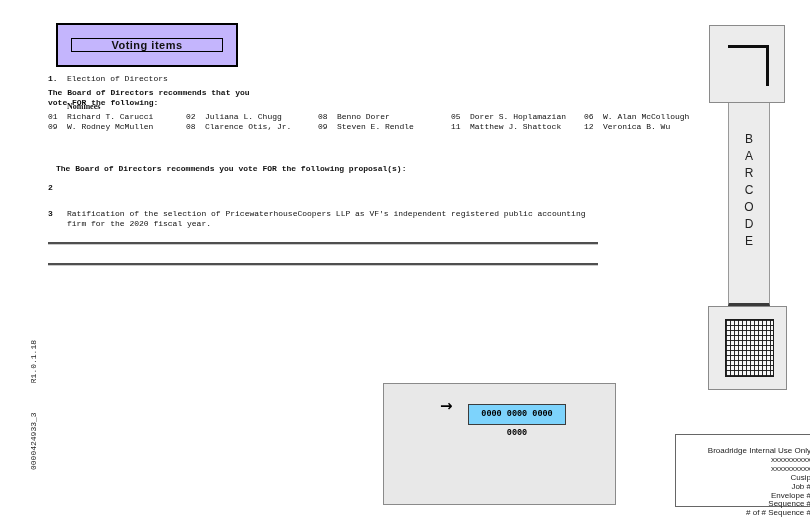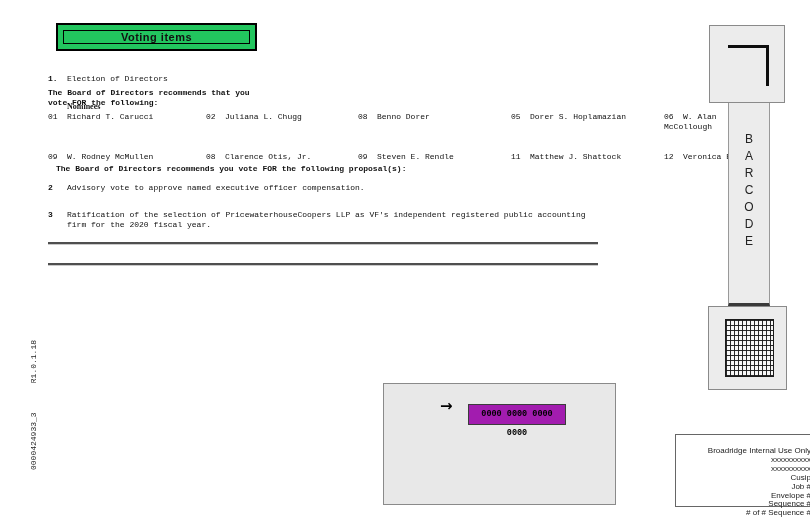--- a/index.html
+++ b/index.html
@@ -12,35 +12,35 @@
   .abs { position:absolute; }
 
   
   .side-code {
     position:absolute; left:-31px; top:400px; width:130px; height:10px;
     transform:rotate(-90deg); font-size:8px; white-space:nowrap; color:#222;
     display:flex; justify-content:space-between;
   }
 
   
-  .voting-box { position:absolute; left:56px; top:23px; width:201px; border:2px solid #000; padding:5px; background:#22c55e; }
+  .voting-box { position:absolute; left:56px; top:23px; width:182px; border:2px solid #000; padding:13px; background:#c4b5fd; }
   .voting-box-inner {
     border:1px solid #000; text-align:center; font-family:"Liberation Sans","DejaVu Sans",sans-serif;
     font-weight:bold; font-size:11px; line-height:12px; letter-spacing:.5px;
   }
 
   .bold { font-weight:bold; }
   .pre { white-space:pre-line;margin-top:44px; }
   .lh10 { line-height:10px; }
 
   .num-col { display:inline-block; width:19px; font-weight:bold; vertical-align:top; }
 
   #nominee-grid {
     position:absolute; left:48px; top:112px; width:710px;
-    display:grid; grid-template-columns:138px 132px 133px 133px auto; line-height:10px;gap:20px;
+    display:grid; grid-template-columns:138px 132px 133px 133px auto; line-height:10px;
   }
   .nominee .nnum { display:inline-block; width:19px; }
 
   #proposals { position:absolute; left:48px; top:183px; display:flex; flex-direction:column; gap:17px; }
   .proposal { display:flex; }
   .proposal .pnum { width:19px; flex-shrink:0; font-weight:bold; }
   .proposal .ptxt { white-space:pre-line; line-height:10px; }
 
   .rule { position:absolute; left:48px; width:550px; height:0; border-top:2px solid #4f4f4f; box-shadow:0 1px 0 #c9c9c9; }
 
@@ -64,21 +64,21 @@
     border:1px solid #1c1c1c; background-color:#f7f7f7;
     background-image:
       repeating-linear-gradient(to right, rgba(25,25,25,.92) 0 1px, transparent 1px 4px),
       repeating-linear-gradient(to bottom, rgba(25,25,25,.92) 0 1px, transparent 1px 5px);
   }
 
   
   .control-panel { position:absolute; left:383px; top:383px; width:233px; height:122px; background:#e8e8e8; border:1px solid #8a8a8a; }
   .control-arrow { position:absolute; left:56px; top:13px; font-family:"DejaVu Sans",sans-serif; font-size:15px; font-weight:bold; color:#000; }
   .control-number {
-    position:absolute; left:84px; top:20px; width:98px; height:21px; background:#a21caf; border:1px solid #3c3c3c;
+    position:absolute; left:84px; top:20px; width:98px; height:21px; background:#7dd3fc; border:1px solid #3c3c3c;
     text-align:center; line-height:19px; font-weight:bold; font-size:8.5px; letter-spacing:0; color:#000;
   }
 
   
   .broadridge-box {
     position:absolute; left:645px; top:434px; width:141px; height:73px; border:1px solid #666; background:#fff;
     font-family:"Liberation Sans","DejaVu Sans",sans-serif; font-size:8px; line-height:8.9px;
     text-align:right; padding:12px 4px; color:#222;margin-left:30px;
   }
 </style>
@@ -136,21 +136,20 @@
       <div class="nominee">
       <span class="nnum">12</span><span>Veronica B. Wu</span>
     </div>
     </div>
 
   <div class="abs bold lh10" style="left:48px; top:164px;margin-left:8px;">The Board of Directors recommends you vote FOR the following proposal(s):</div>
 
   <div id="proposals">
       <div class="proposal">
       <span class="pnum">2</span>
-      <span class="ptxt">Advisory vote to approve named executive officer compensation.</span>
     </div>
       <div class="proposal">
       <span class="pnum">3</span>
       <span class="ptxt">Ratification of the selection of PricewaterhouseCoopers LLP as VF's independent registered public accounting
 firm for the 2020 fiscal year.</span>
     </div>
     </div>
 
   <div class="rule" style="top:242px;"></div>
   <div class="rule" style="top:263px;"></div>

